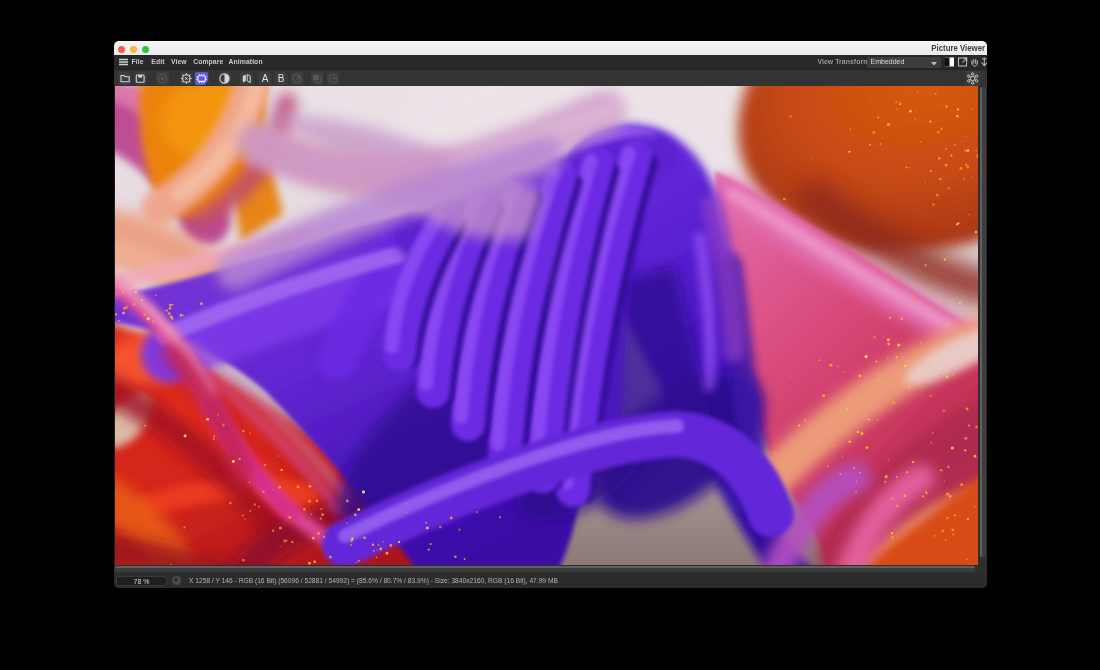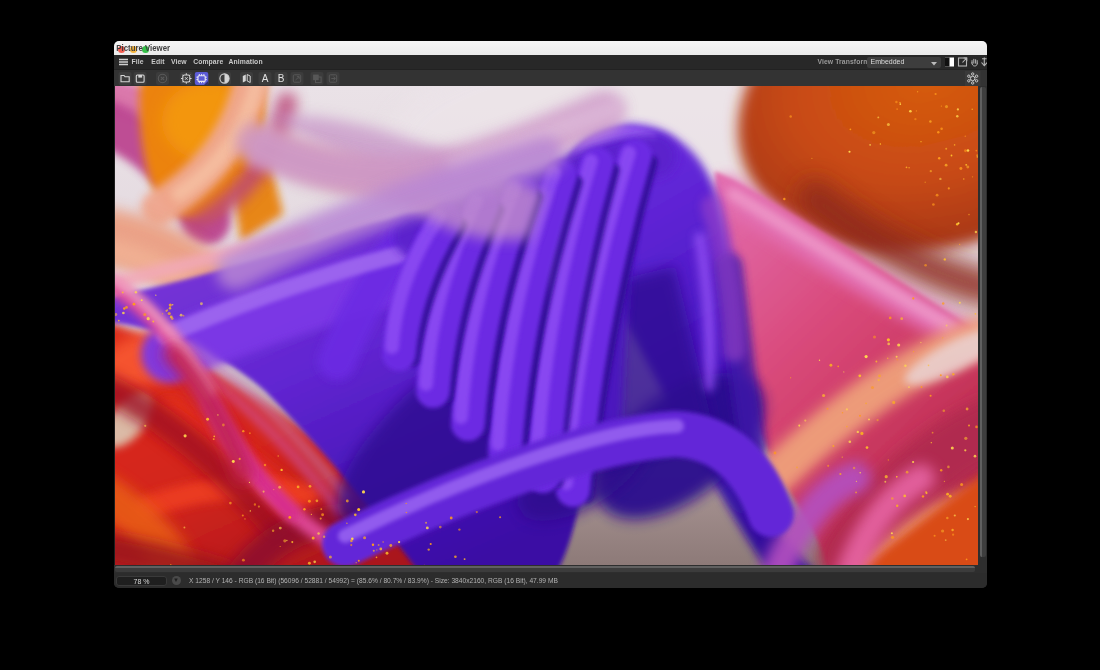--- a/index.html
+++ b/index.html
@@ -4,21 +4,21 @@
 <style>
   * { margin:0; padding:0; box-sizing:border-box; }
   html,body { width:1100px; height:670px; background:#000; overflow:hidden;
     font-family:"Liberation Sans", sans-serif; }
   .window { position:absolute; left:114px; top:41px; width:873px; height:547px;
     border-radius:5px; overflow:hidden; background:#2c2c2c;
     box-shadow:0 10px 30px rgba(0,0,0,0.7); }
   .titlebar { position:absolute; left:0; top:0; width:100%; height:14px;
     background:linear-gradient(#f5f5f5,#ebebeb); }
   .tl { position:absolute; top:4.6px; width:7px; height:7px; border-radius:50%; }
-  .title { position:absolute; top:0; left:0; width:100%; text-align:left;
+  .title { position:absolute; top:0; left:0; width:100%; text-align:right;
     font-size:8.5px; font-weight:bold; color:#3e3e3e; line-height:15px; }
   .title span { display:inline-block; transform:scaleX(0.92); }
   .menubar { position:absolute; left:0; top:14px; width:100%; height:14px;
     background:#282828; }
   .menubar .mi { position:absolute; top:0; font-size:6.8px; font-weight:bold; color:#c9c9c9; line-height:14.5px; letter-spacing:0.1px; }
   .toolbar { position:absolute; left:0; top:28px; width:100%; height:17px;
     background:#333333; border-top:1px solid #222; }
   .content { position:absolute; left:0; top:45px; width:100%; height:478.5px; background:#1e1e1e; }
   .content svg.art { position:absolute; left:1px; top:0; }
   .vscroll { position:absolute; right:0; top:0; width:9px; height:100%; background:#2e2e2e; }

